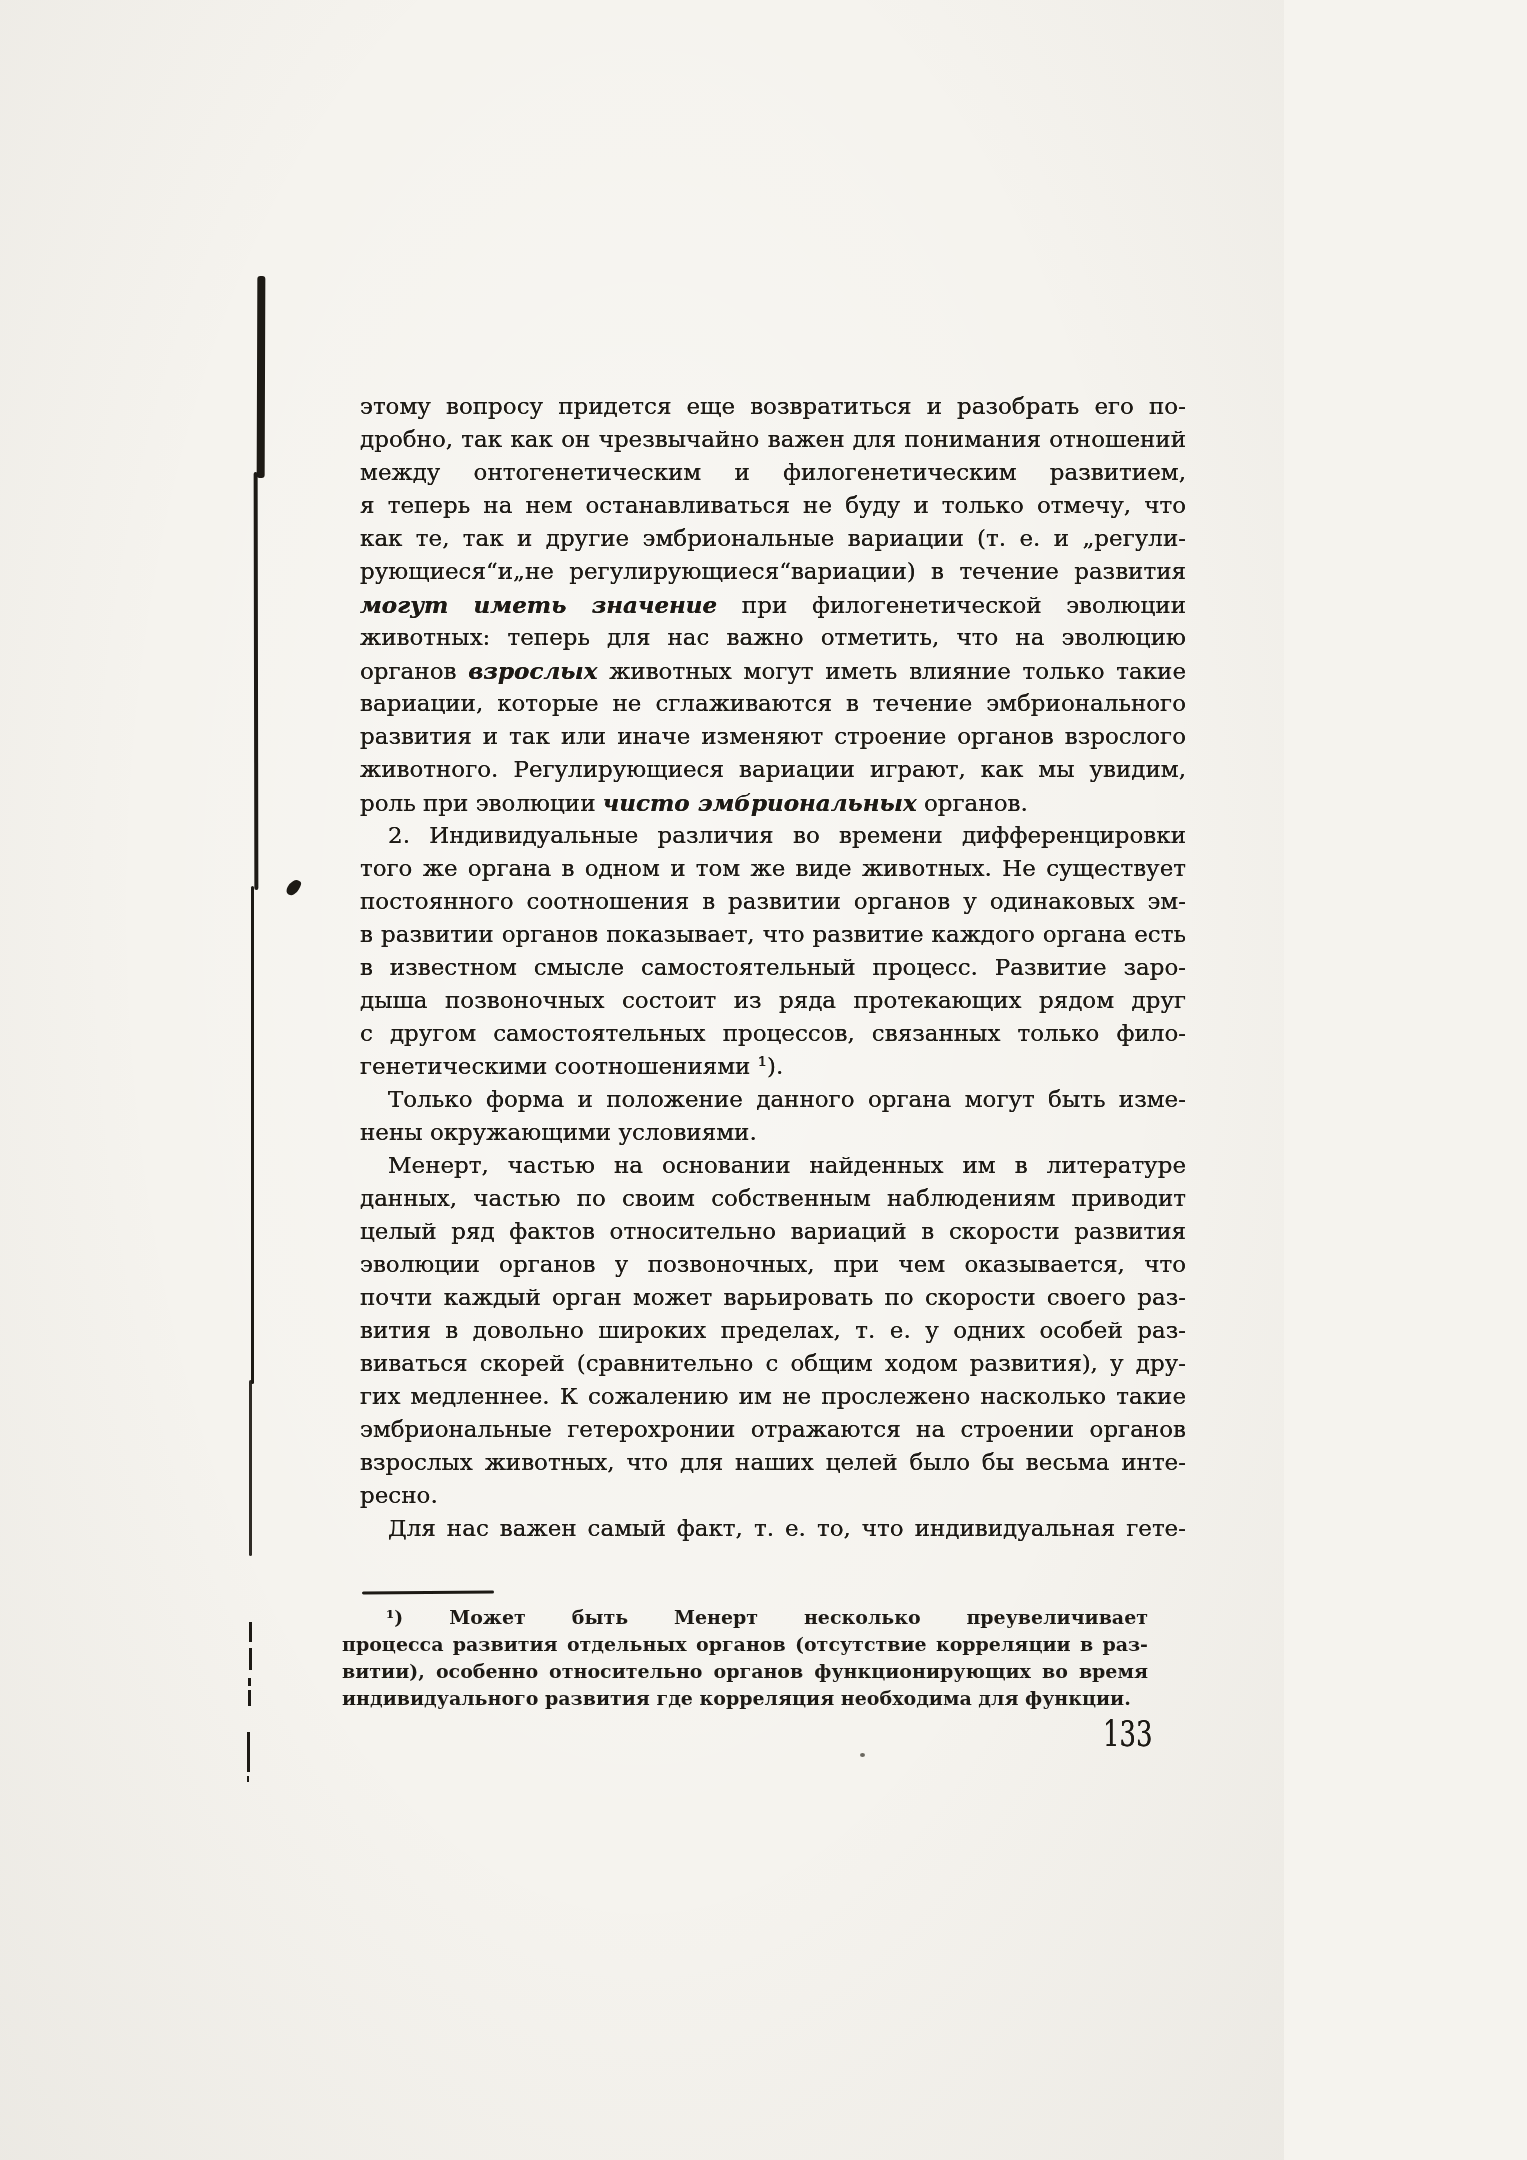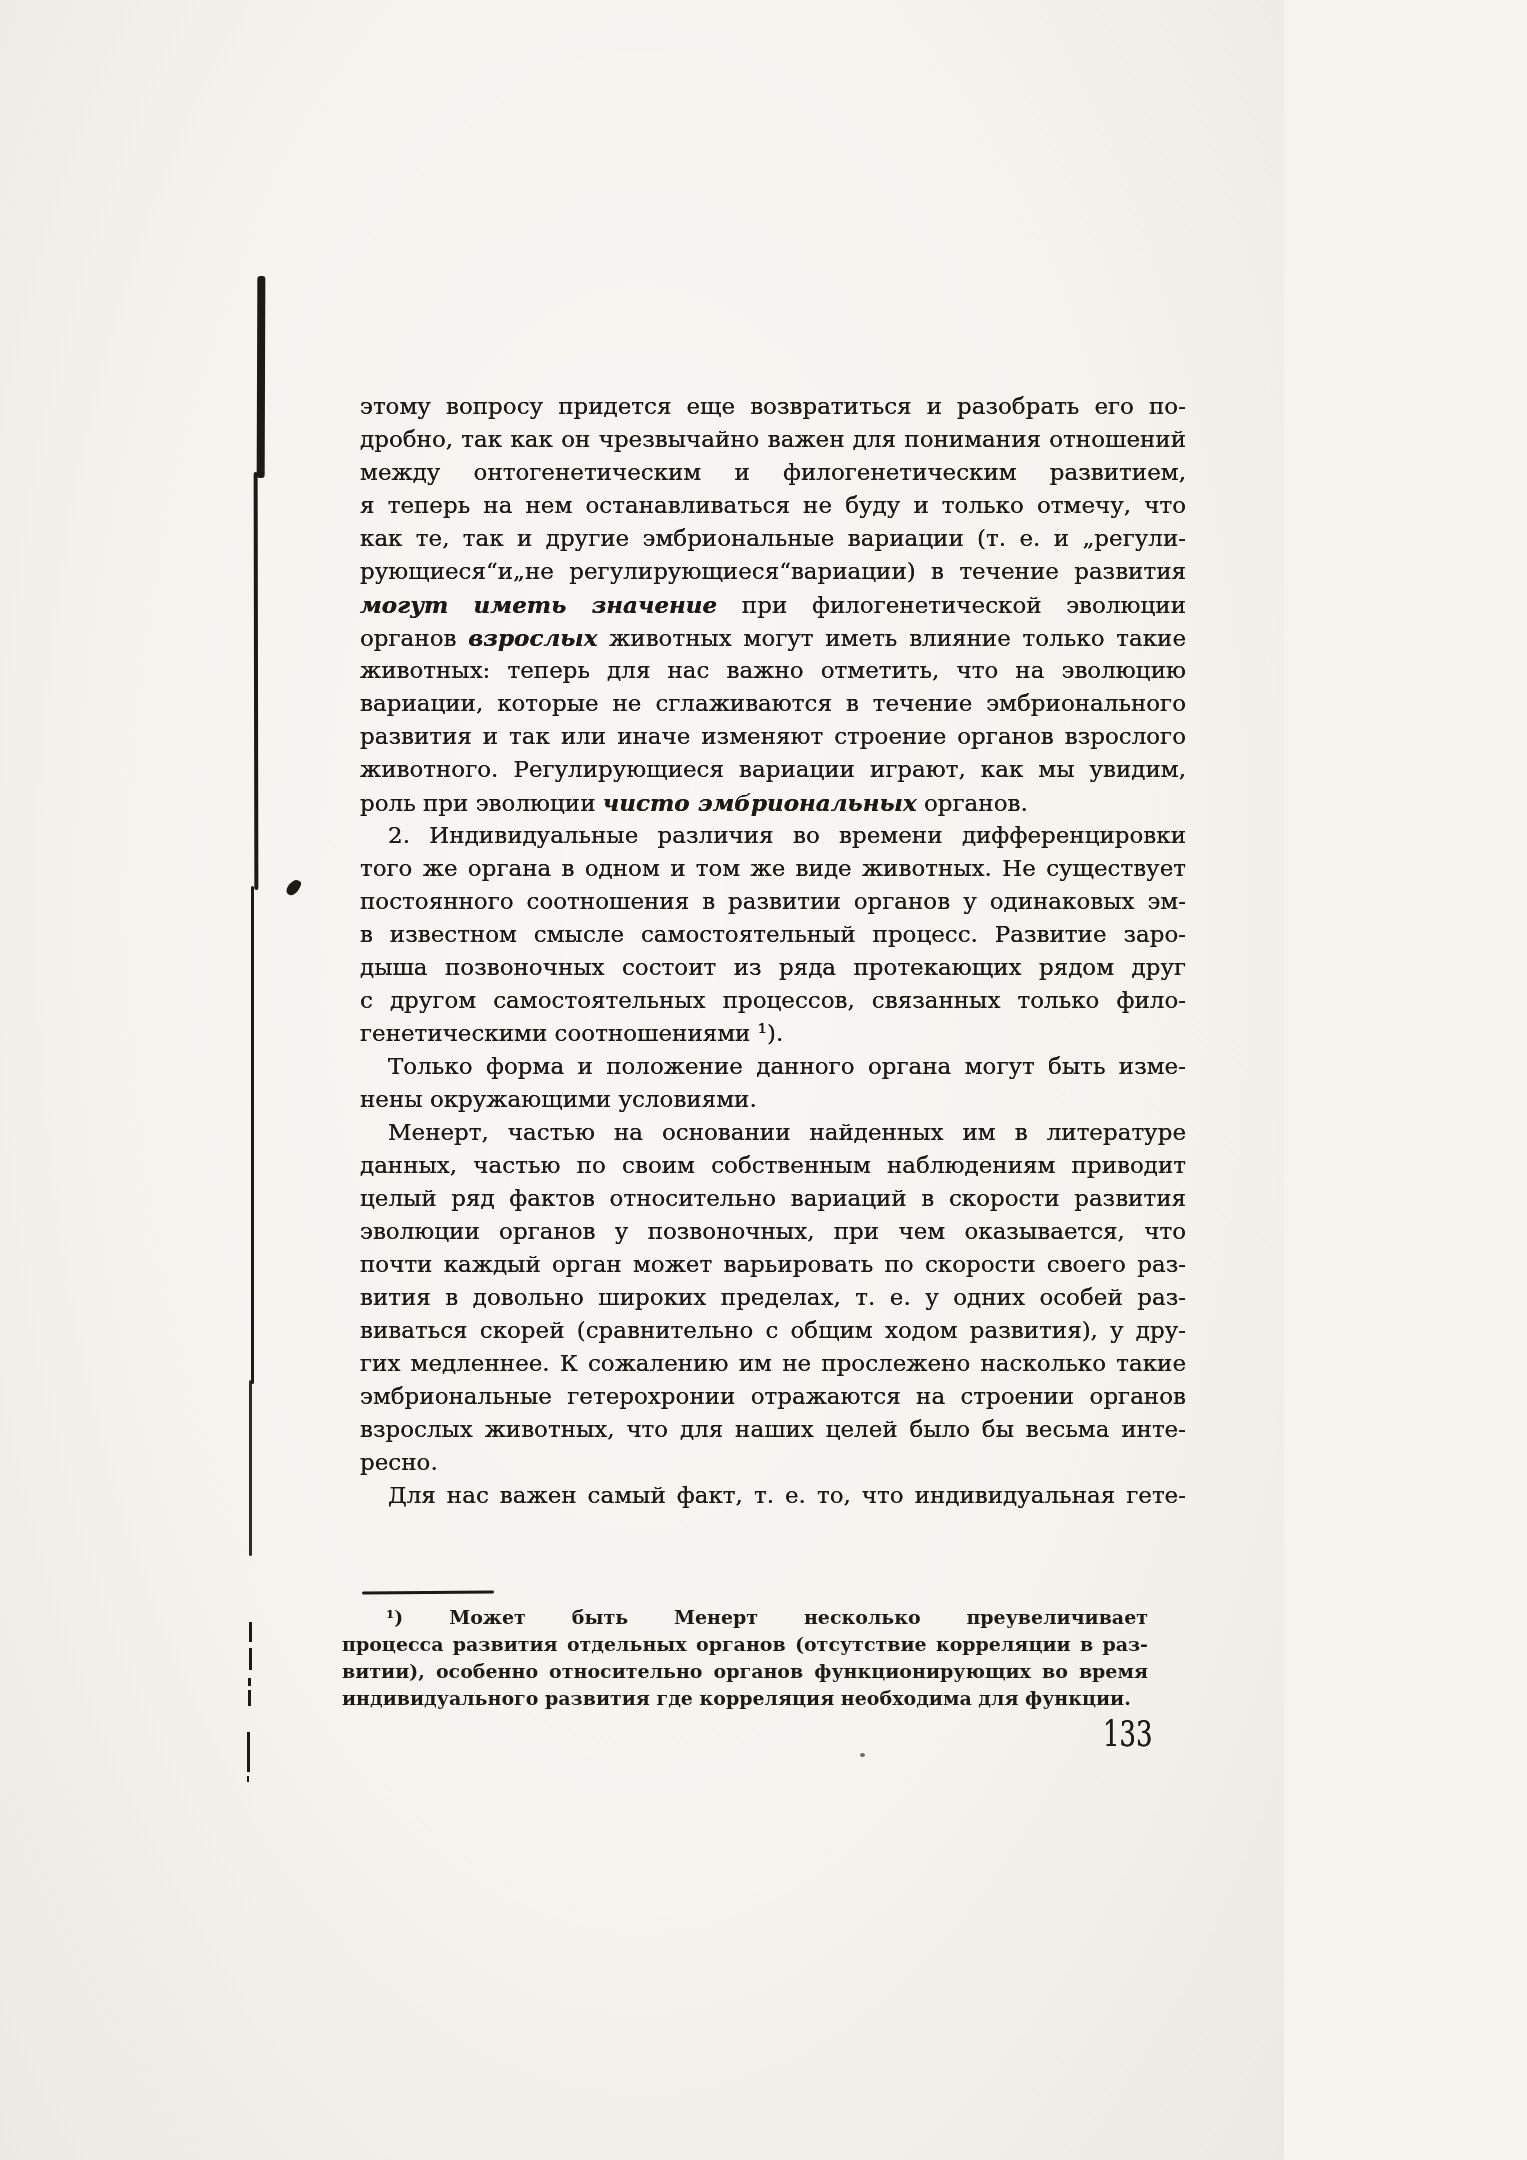--- a/index.html
+++ b/index.html
@@ -87,29 +87,30 @@
   <div class="speck" style="position:absolute;"></div>
 
   <main class="text-block" id="main-text">
       <div class="line"><span>этому вопросу придется еще возвратиться и разобрать его по-</span></div>
       <div class="line"><span>дробно, так как он чрезвычайно важен для понимания отношений</span></div>
       <div class="line"><span>между онтогенетическим и филогенетическим развитием, поэтому</span></div>
       <div class="line"><span>я теперь на нем останавливаться не буду и только отмечу, что</span></div>
       <div class="line"><span>как те, так и другие эмбриональные вариации (т. е. и „регули-</span></div>
       <div class="line"><span>рующиеся“и„не регулирующиеся“вариации) в течение развития</span></div>
       <div class="line"><span class="it">могут иметь значение</span><span> при филогенетической эволюции органов</span></div>
+      <div class="line"><span>животных: теперь для нас важно отметить, что на эволюцию</span></div>
       <div class="line"><span>органов </span><span class="it">взрослых</span><span> животных могут иметь влияние только такие</span></div>
-      <div class="line"><span>животных: теперь для нас важно отметить, что на эволюцию</span></div>
       <div class="line"><span>вариации, которые не сглаживаются в течение эмбрионального</span></div>
       <div class="line"><span>развития и так или иначе изменяют строение органов взрослого</span></div>
       <div class="line"><span>животного. Регулирующиеся вариации играют, как мы увидим,</span></div>
       <div class="line last"><span>роль при эволюции </span><span class="it">чисто эмбриональных</span><span> органов.</span></div>
       <div class="line indent"><span>2. Индивидуальные различия во времени дифференцировки</span></div>
       <div class="line"><span>того же органа в одном и том же виде животных. Не существует</span></div>
       <div class="line"><span>постоянного соотношения в развитии органов у одинаковых эм-</span></div>
+      <div class="line"><span>в развитии органов показывает, что развитие каждого органа есть</span></div>
       <div class="line"><span>в известном смысле самостоятельный процесс. Развитие заро-</span></div>
       <div class="line"><span>дыша позвоночных состоит из ряда протекающих рядом друг</span></div>
       <div class="line"><span>с другом самостоятельных процессов, связанных только фило-</span></div>
       <div class="line last"><span>генетическими соотношениями ¹).</span></div>
       <div class="line indent"><span>Только форма и положение данного органа могут быть изме-</span></div>
       <div class="line last"><span>нены окружающими условиями.</span></div>
       <div class="line indent"><span>Менерт, частью на основании найденных им в литературе</span></div>
       <div class="line"><span>данных, частью по своим собственным наблюдениям приводит</span></div>
       <div class="line"><span>целый ряд фактов относительно вариаций в скорости развития</span></div>
       <div class="line"><span>эволюции органов у позвоночных, при чем оказывается, что</span></div>

